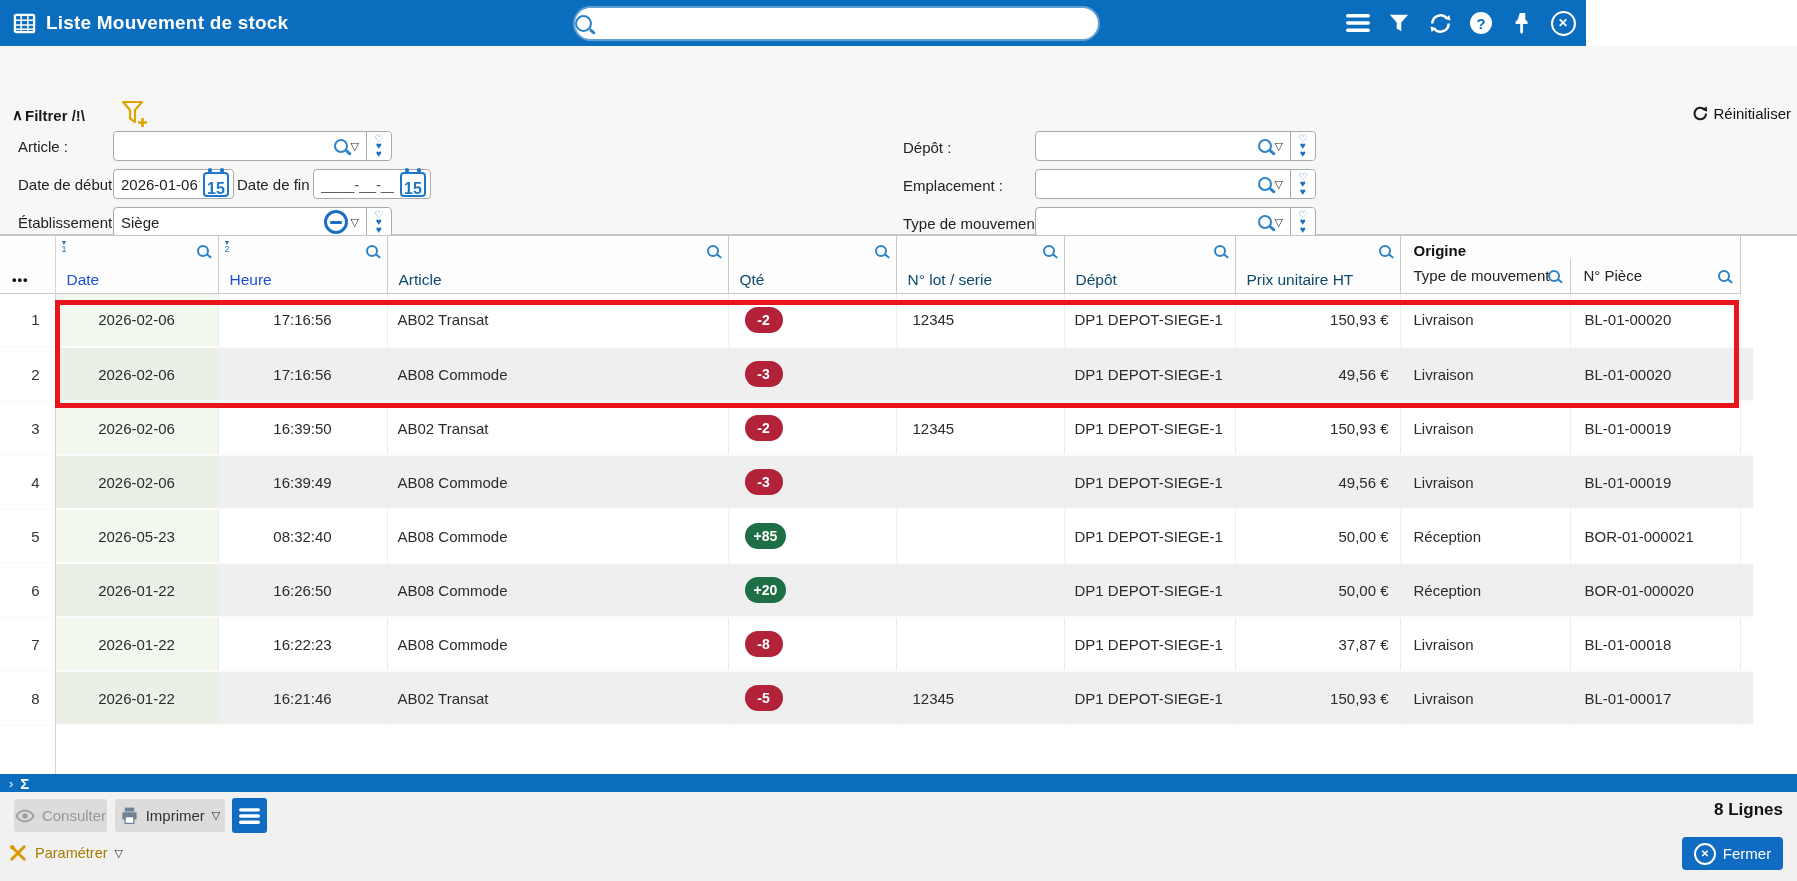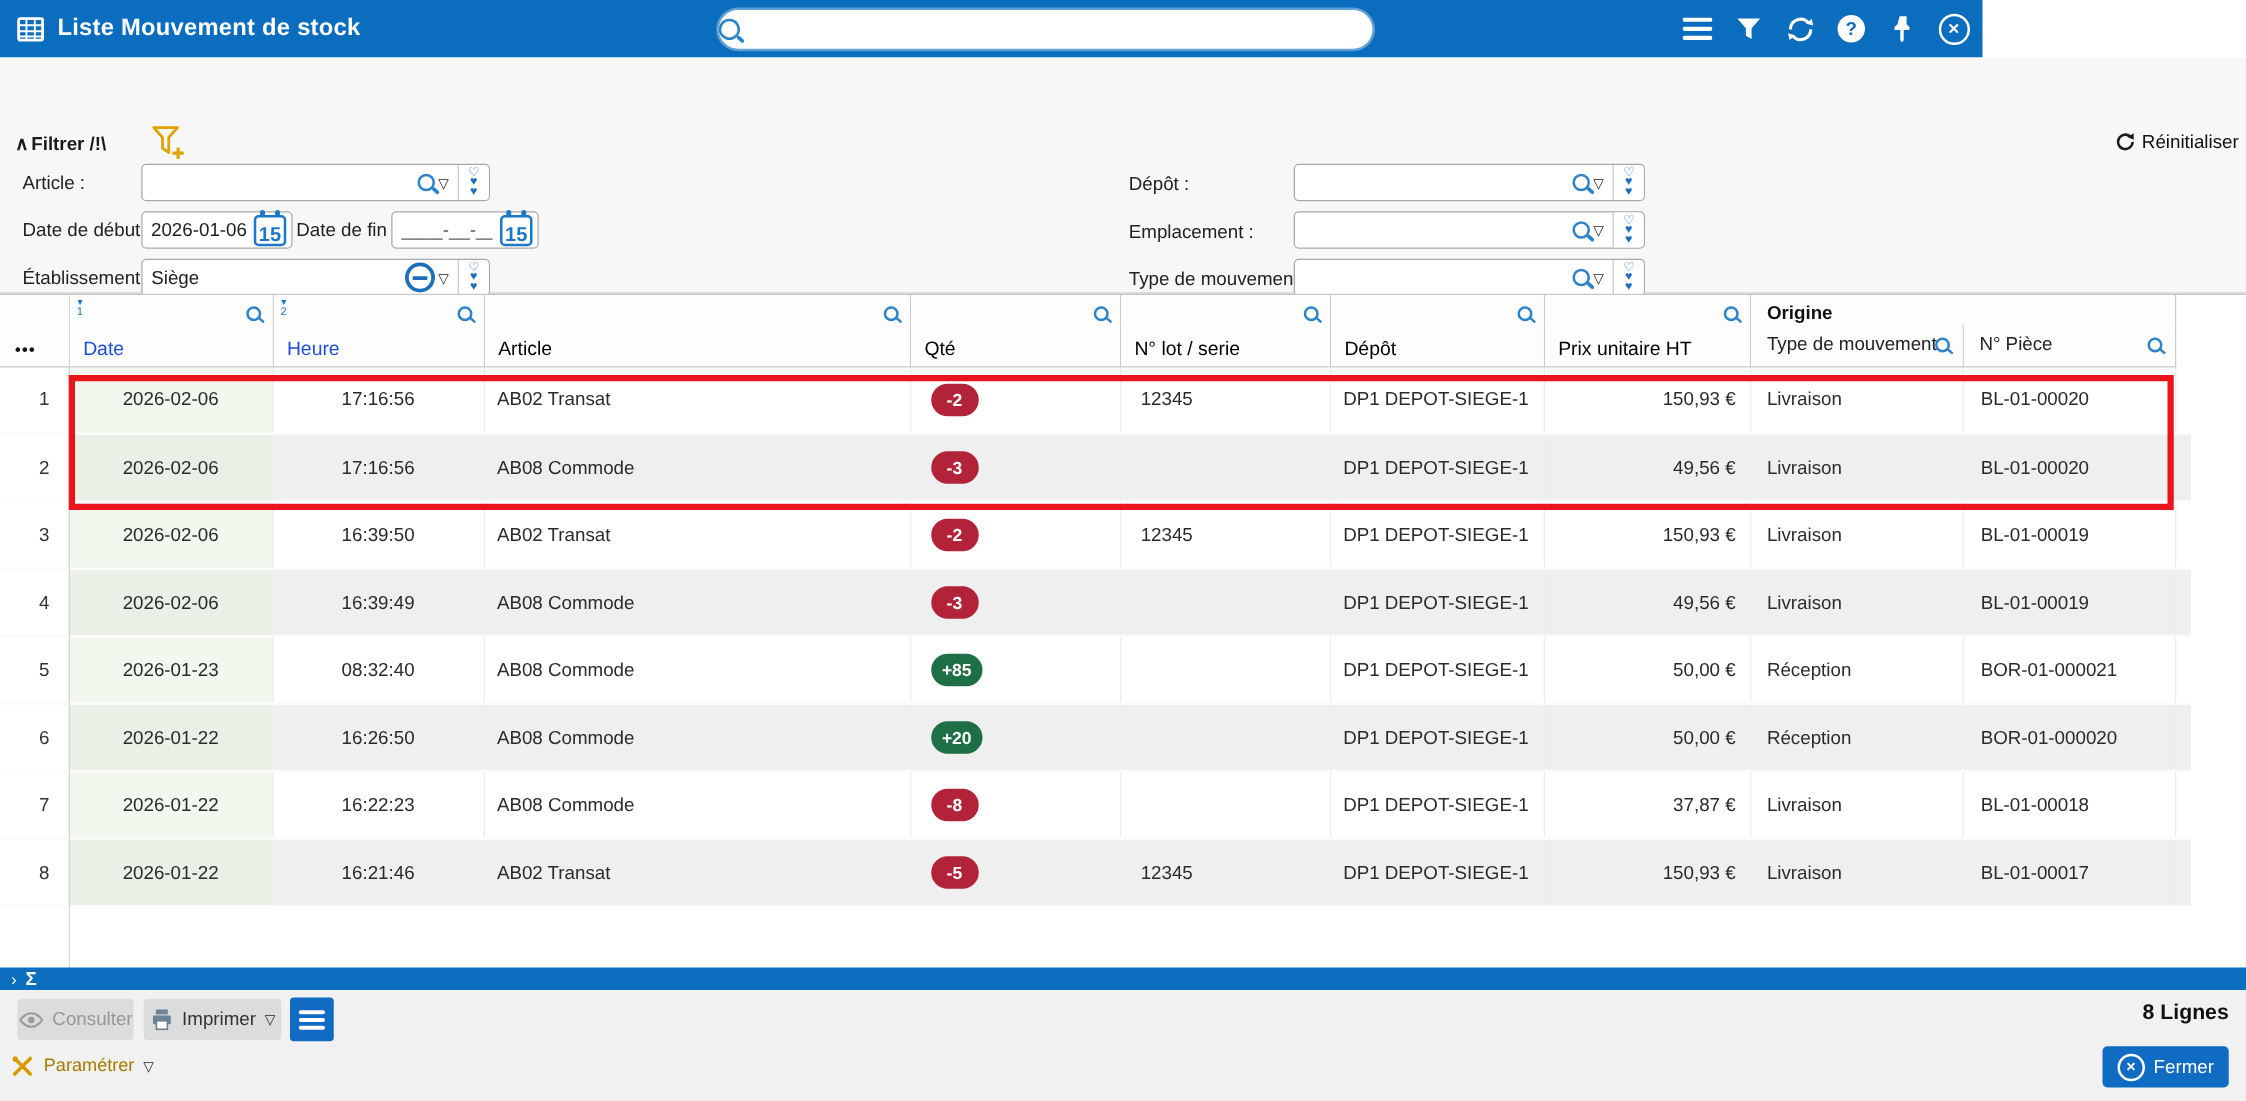--- a/index.html
+++ b/index.html
@@ -48,21 +48,21 @@
   table.grid th,table.grid td{box-sizing:border-box;overflow:hidden;white-space:nowrap}
   thead th{background:#fdfdfd;border-right:1px solid #c9c9c9;border-bottom:1px solid #c9c9c9;padding:0;font-weight:normal;vertical-align:top;position:relative;text-align:left}
   thead th.gutter{border-right:1px solid #cfcfcf;vertical-align:bottom}
   thead th.spacer{border:none;background:transparent}
   .dots{display:block;font-size:13px;font-weight:bold;color:#111;letter-spacing:1px;padding:0 0 6px 12px;cursor:pointer}
   .h-top{height:28px;position:relative}
   .h-top .mag{position:absolute;right:9px;top:9px;cursor:pointer}
   .sortmark{position:absolute;left:5px;top:3px;display:flex;flex-direction:column;align-items:center;color:#1b76c0;line-height:7px}
   .sortmark i{font-style:normal;font-size:7px}
   .sortmark b{font-size:9px;font-weight:normal}
-  .h-label{padding:7px 0 0 11px;font-size:15.5px;color:#000000}
+  .h-label{padding:7px 0 0 11px;font-size:15.5px;color:#0c4a6e}
   .h-label.blue{color:#1d4ed8}
   th.group .g-label{padding:6px 0 0 13px;font-size:15px;font-weight:bold;color:#111}
   th.group{border-bottom:none}
   th.sub{height:34px;vertical-align:middle;padding-left:13px;font-size:15px;color:#222}
   th.sub .mag{position:absolute;right:10px;bottom:11px;cursor:pointer}
   tbody tr{height:54px;cursor:pointer}
   tbody td{border-right:1px solid #ececec;border-bottom:2px solid #fbfbfb;font-size:15px;color:#2b2b2b;vertical-align:middle;background:#fff}
   tbody tr.alt td{background:#efefef}
   tbody td.c-num{text-align:right;padding-right:15px;border-right:1px solid #cfcfcf;background:#fff !important;color:#333}
   tbody td.c-date{text-align:center;background:#f2f8ee}
@@ -388,21 +388,21 @@
           <td class="c-qte"><span class="pill neg">-3</span></td>
           <td class="c-lot"></td>
           <td class="c-depot">DP1 DEPOT-SIEGE-1</td>
           <td class="c-prix">49,56 €</td>
           <td class="c-type_mouvement">Livraison</td>
           <td class="c-piece">BL-01-00019</td>
           <td class="c-spacer"></td>
         </tr>
         <tr>
           <td class="c-num">5</td>
-          <td class="c-date">2026-01-23</td>
+          <td class="c-date">2026-05-23</td>
           <td class="c-heure">08:32:40</td>
           <td class="c-article">AB08 Commode</td>
           <td class="c-qte"><span class="pill pos">+85</span></td>
           <td class="c-lot"></td>
           <td class="c-depot">DP1 DEPOT-SIEGE-1</td>
           <td class="c-prix">50,00 €</td>
           <td class="c-type_mouvement">Réception</td>
           <td class="c-piece">BOR-01-000021</td>
           <td class="c-spacer"></td>
         </tr>

